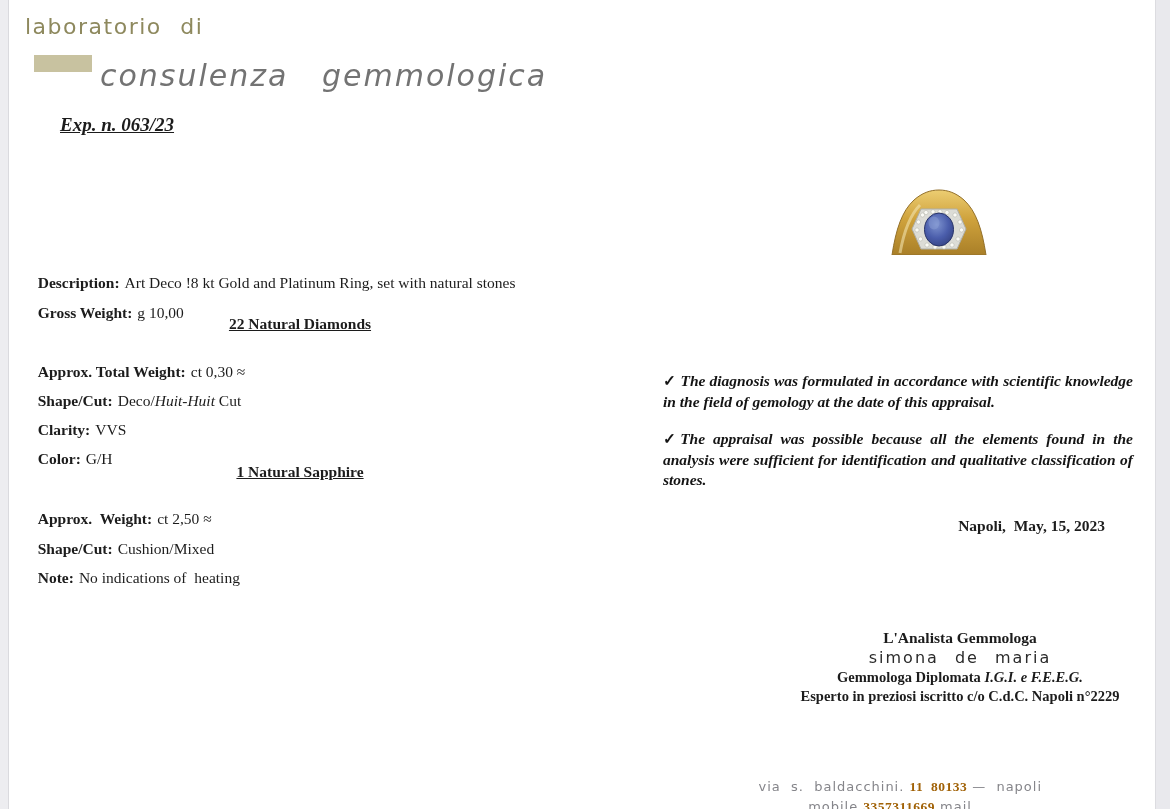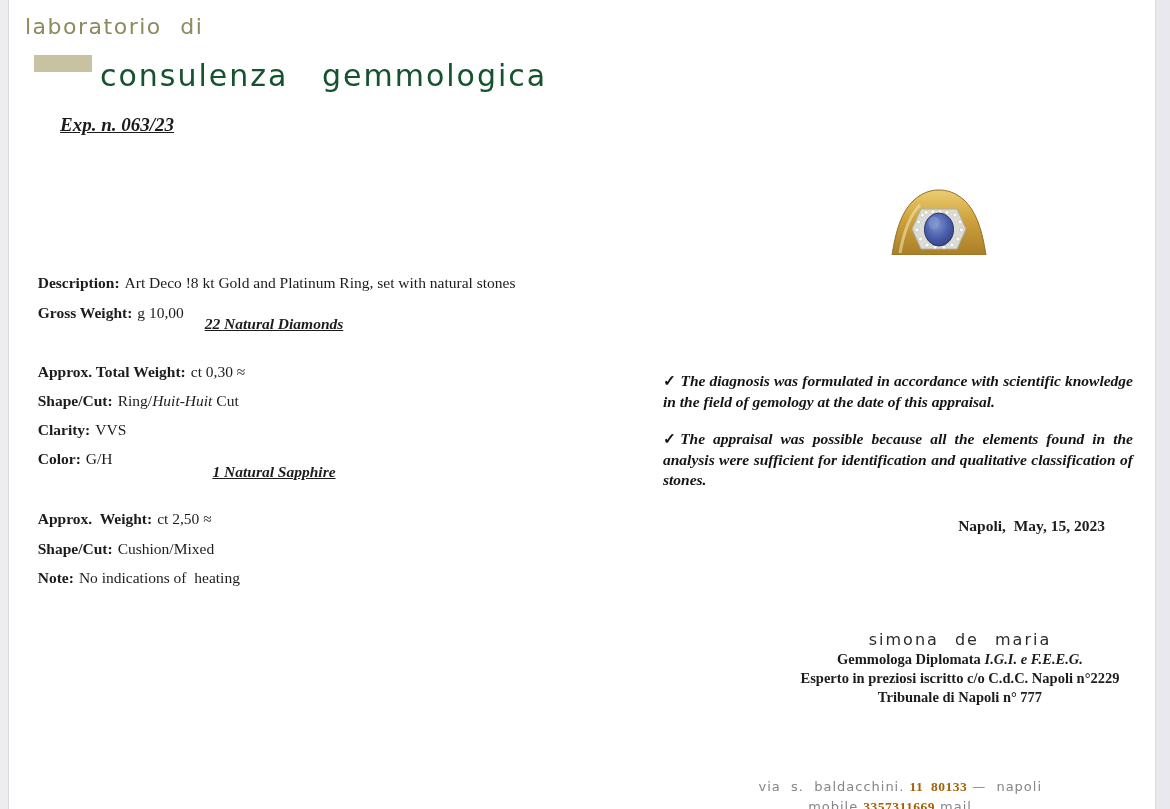--- a/index.html
+++ b/index.html
@@ -14,30 +14,30 @@
                 background:#e9e9ed; border-left:1px solid #dcdce0; }
 
   .deco { font-family:"DejaVu Sans", sans-serif; }
 
   
   .hdr-line1 { position:absolute; left:25px; top:14px; font-size:22px;
                letter-spacing:1.5px; word-spacing:10px; color:#8e895e; }
   .hdr-block { position:absolute; left:34px; top:55px; width:58px; height:17px;
                background:#c8c2a0; }
   .hdr-line2 { position:absolute; left:100px; top:58px; font-size:30px;
-               letter-spacing:2px; word-spacing:22px; color:#14532d; }
+               letter-spacing:2px; word-spacing:22px; color:#737373;font-style:italic; }
   .exp-num   { position:absolute; left:60px; top:114px; font-size:19px;
                font-weight:bold; font-style:italic; text-decoration:underline; }
 
   
   .drow  { position:absolute; left:30px; width:540px; font-size:15.5px;
            white-space:pre-wrap; }
   .lbl   { font-weight:bold; margin-right:5px; }
-  .chead { position:absolute; left:14px; width:520px; text-align:center;
-           font-size:15.5px; font-weight:bold; text-decoration:underline;font-style:italic; }
+  .chead { position:absolute; left:40px; width:520px; text-align:center;
+           font-size:15.5px; font-weight:bold; text-decoration:underline; }
 
   
   .ring-photo { position:absolute; left:886px; top:183px; width:106px; height:72px; }
 
   
   .statements { position:absolute; left:663px; top:371px; width:470px; }
   .stmt { font-size:15.5px; font-style:italic; font-weight:600;
           text-align:justify; line-height:20.5px; color:#141414; }
   .stmt + .stmt { margin-top:17px; }
   .check { font-style:normal; font-weight:bold; }
@@ -117,21 +117,21 @@
 <div class="drow" style="top:286px">
   <span class="lbl">Gross Weight:</span><span>g 10,00</span>
 </div>
 
 <div class="chead" style="top:315px">22 Natural Diamonds</div>
 
 <div class="drow" style="top:345px">
   <span class="lbl">Approx. Total Weight:</span><span>ct 0,30 ≈</span>
 </div>
 <div class="drow" style="top:374px">
-  <span class="lbl">Shape/Cut:</span><span>Ring/</span><em>Huit-Huit</em><span> Cut</span>
+  <span class="lbl">Shape/Cut:</span><span>Deco/</span><em>Huit-Huit</em><span> Cut</span>
 </div>
 <div class="drow" style="top:403px">
   <span class="lbl">Clarity:</span><span>VVS</span>
 </div>
 <div class="drow" style="top:432px">
   <span class="lbl">Color:</span><span>G/H</span>
 </div>
 
 <div class="chead" style="top:463px">1 Natural Sapphire</div>
 
@@ -145,24 +145,24 @@
   <span class="lbl">Note:</span><span>No indications of  heating</span>
 </div>
 
 <div class="statements">
   <p class="stmt"><span class="check">✓</span><span> The diagnosis was formulated in accordance with scientific knowledge in the field of gemology at the date of this appraisal.</span></p>
   <p class="stmt"><span class="check">✓</span><span>The appraisal was possible because all the elements found in the analysis were sufficient for identification and qualitative classification of stones.</span></p>
   <div class="dateline">Napoli,  May, 15, 2023</div>
 </div>
 
 <div class="signature">
+  <div class="sig-title">L'Analista Gemmologa</div>
   <div class="sig-name deco">simona de maria</div>
   <div class="sig-cred"><span>Gemmologa Diplomata </span><em>I.G.I. e F.E.E.G.</em></div>
   <div class="sig-cred">Esperto in preziosi iscritto c/o C.d.C. Napoli n°2229</div>
-  <div class="sig-cred">Tribunale di Napoli n° 777</div>
 </div>
 
 <div class="footer">
   <div class="f-line deco">
     <span class="f-seg">via  s.  baldacchini.</span><span class="f-seg f-num">11  80133</span><span class="f-seg">—  napoli  mobile</span><span class="f-seg f-num">3357311669</span><span class="f-seg">mail</span>
   </div>
 
 </div>
 
 </body></html>

